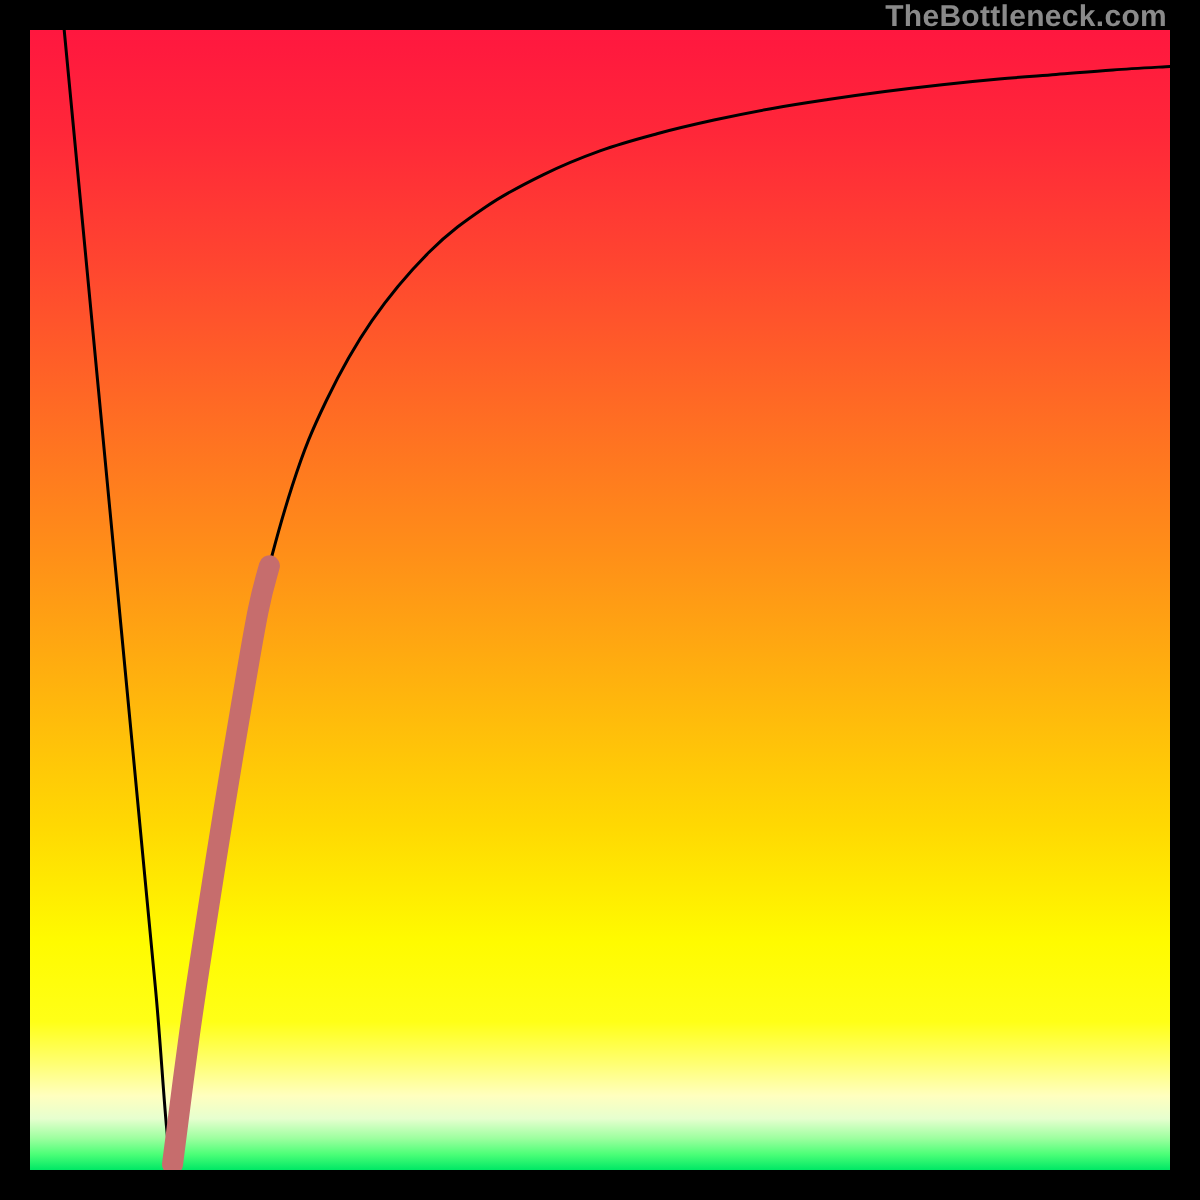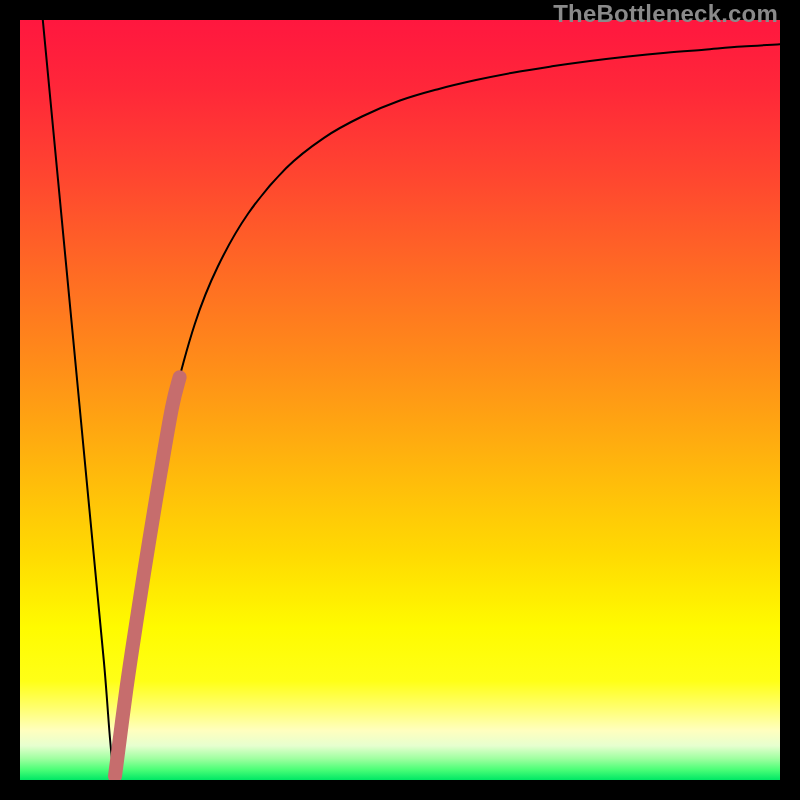--- a/index.html
+++ b/index.html
@@ -31,21 +31,21 @@
     left: 0;
     top: 0;
     width: 760px;
     height: 760px;
   }
   .watermark {
     position: absolute;
     top: 0px;
     right: 22px;
     font-family: Arial, Helvetica, sans-serif;
-    font-size: 24px;
+    font-size: 20px;
     font-weight: 600;
     color: #8a8a8a;
     letter-spacing: 0.2px;
   }
   svg.curve-layer {
     position: absolute;
     left: 0;
     top: 0;
     width: 760px;
     height: 760px;

